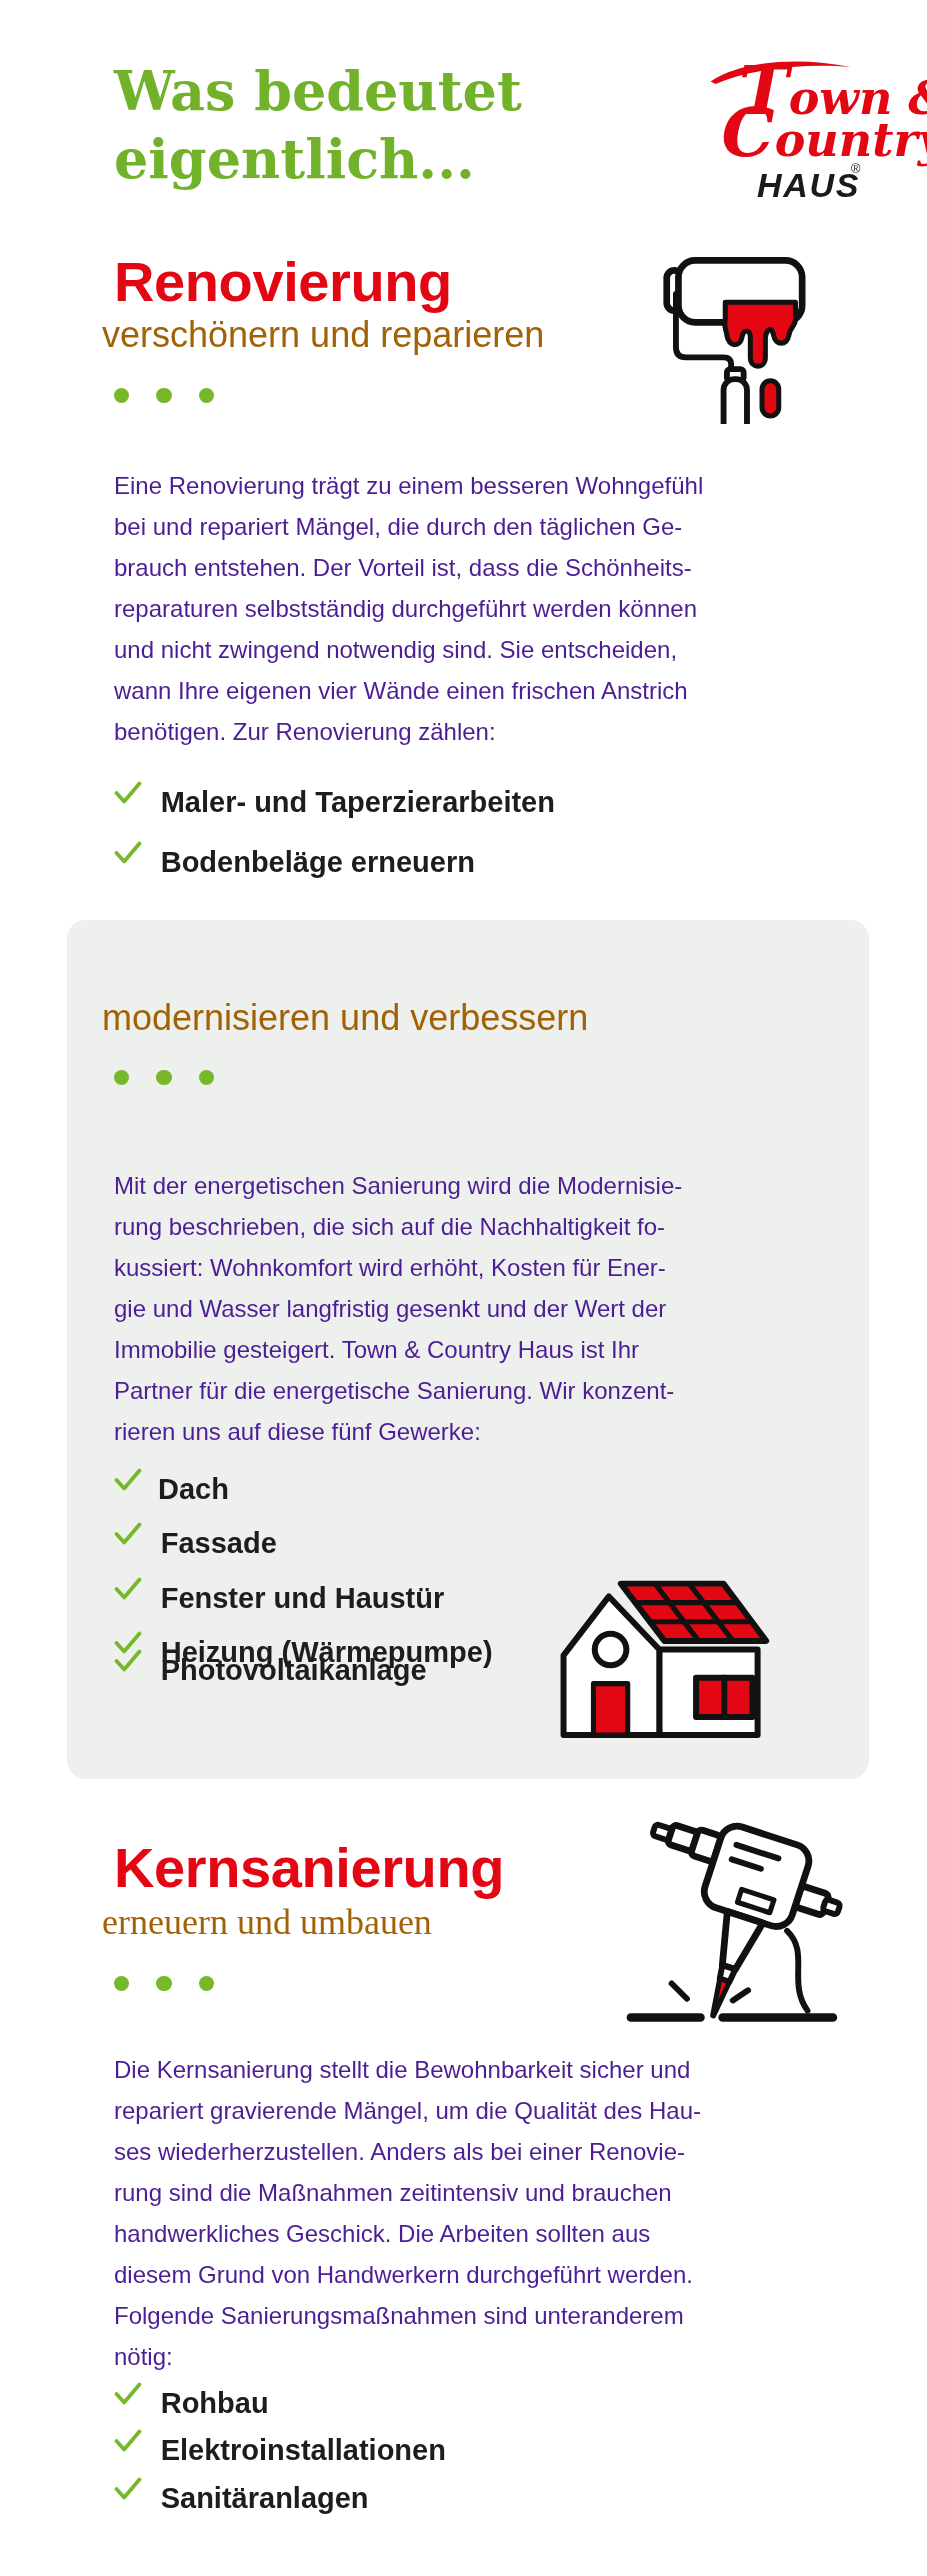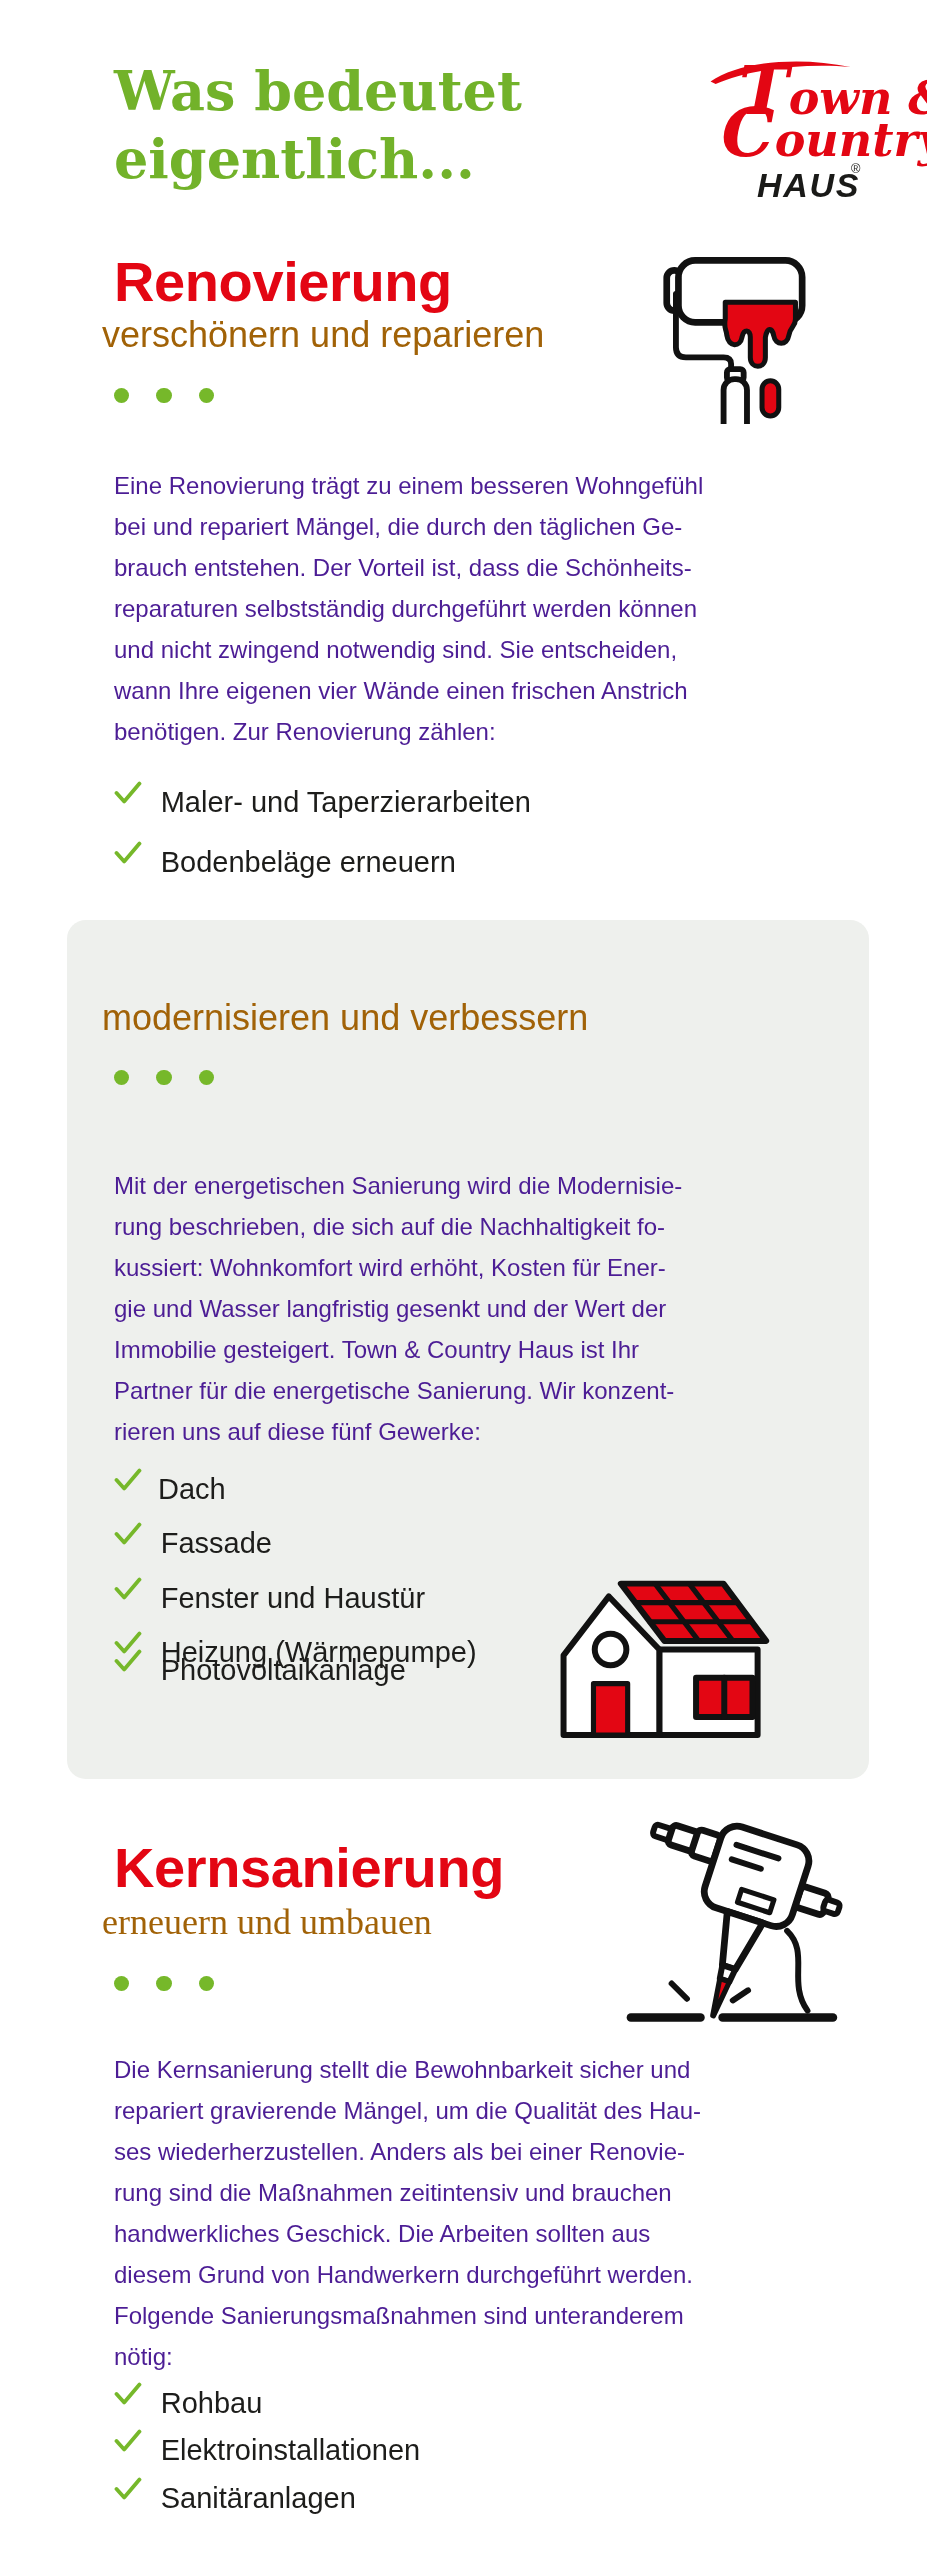--- a/index.html
+++ b/index.html
@@ -30,21 +30,21 @@
   .sec-title{position:absolute;left:114px;font-size:56px;font-weight:bold;
              color:#e30613;line-height:1.1;letter-spacing:-0.4px;white-space:nowrap;}
   .sec-sub{position:absolute;left:102px;font-size:36px;font-weight:400;
            color:#a16207;line-height:1.2;white-space:nowrap;}
   .dots{position:absolute;left:114px;display:flex;gap:27px;}
   .dots i{width:15.3px;height:15.3px;border-radius:50%;background:#76b82a;display:block;}
   .para{position:absolute;left:114px;width:770px;font-size:24px;line-height:41px;
         color:#4c1d95;white-space:pre-line;}
   .row{position:absolute;left:114px;height:36px;display:flex;align-items:center;gap:18.7px;}
   .row svg{width:28px;height:25px;flex:0 0 auto;}
-  .row-label{font-size:29px;font-weight:normal;color:#1d1d1b;white-space:nowrap;margin-top:20px;}
+  .row-label{font-size:29px;font-weight:bold;color:#1d1d1b;white-space:nowrap;margin-top:20px;}
 
   .icon-box{position:absolute;}
   #roller-icon{left:645px;top:254px;width:163px;height:170px;}
   #house-icon{left:555px;top:1574px;width:218px;height:168px;}
   #hammer-icon{left:619px;top:1815px;width:225px;height:213px;}
 
   
   #s1-title{top:251px;} #s1-sub{top:313px;} #s1-dots{top:388px;} #s1-para{top:465px;}
   .r1a{top:774px;} .r1b{top:834px;}
   #s2-title{top:939px;} #s2-sub{top:996px;} #s2-dots{top:1070px;} #s2-para{top:1156px;margin-top:9px;}

